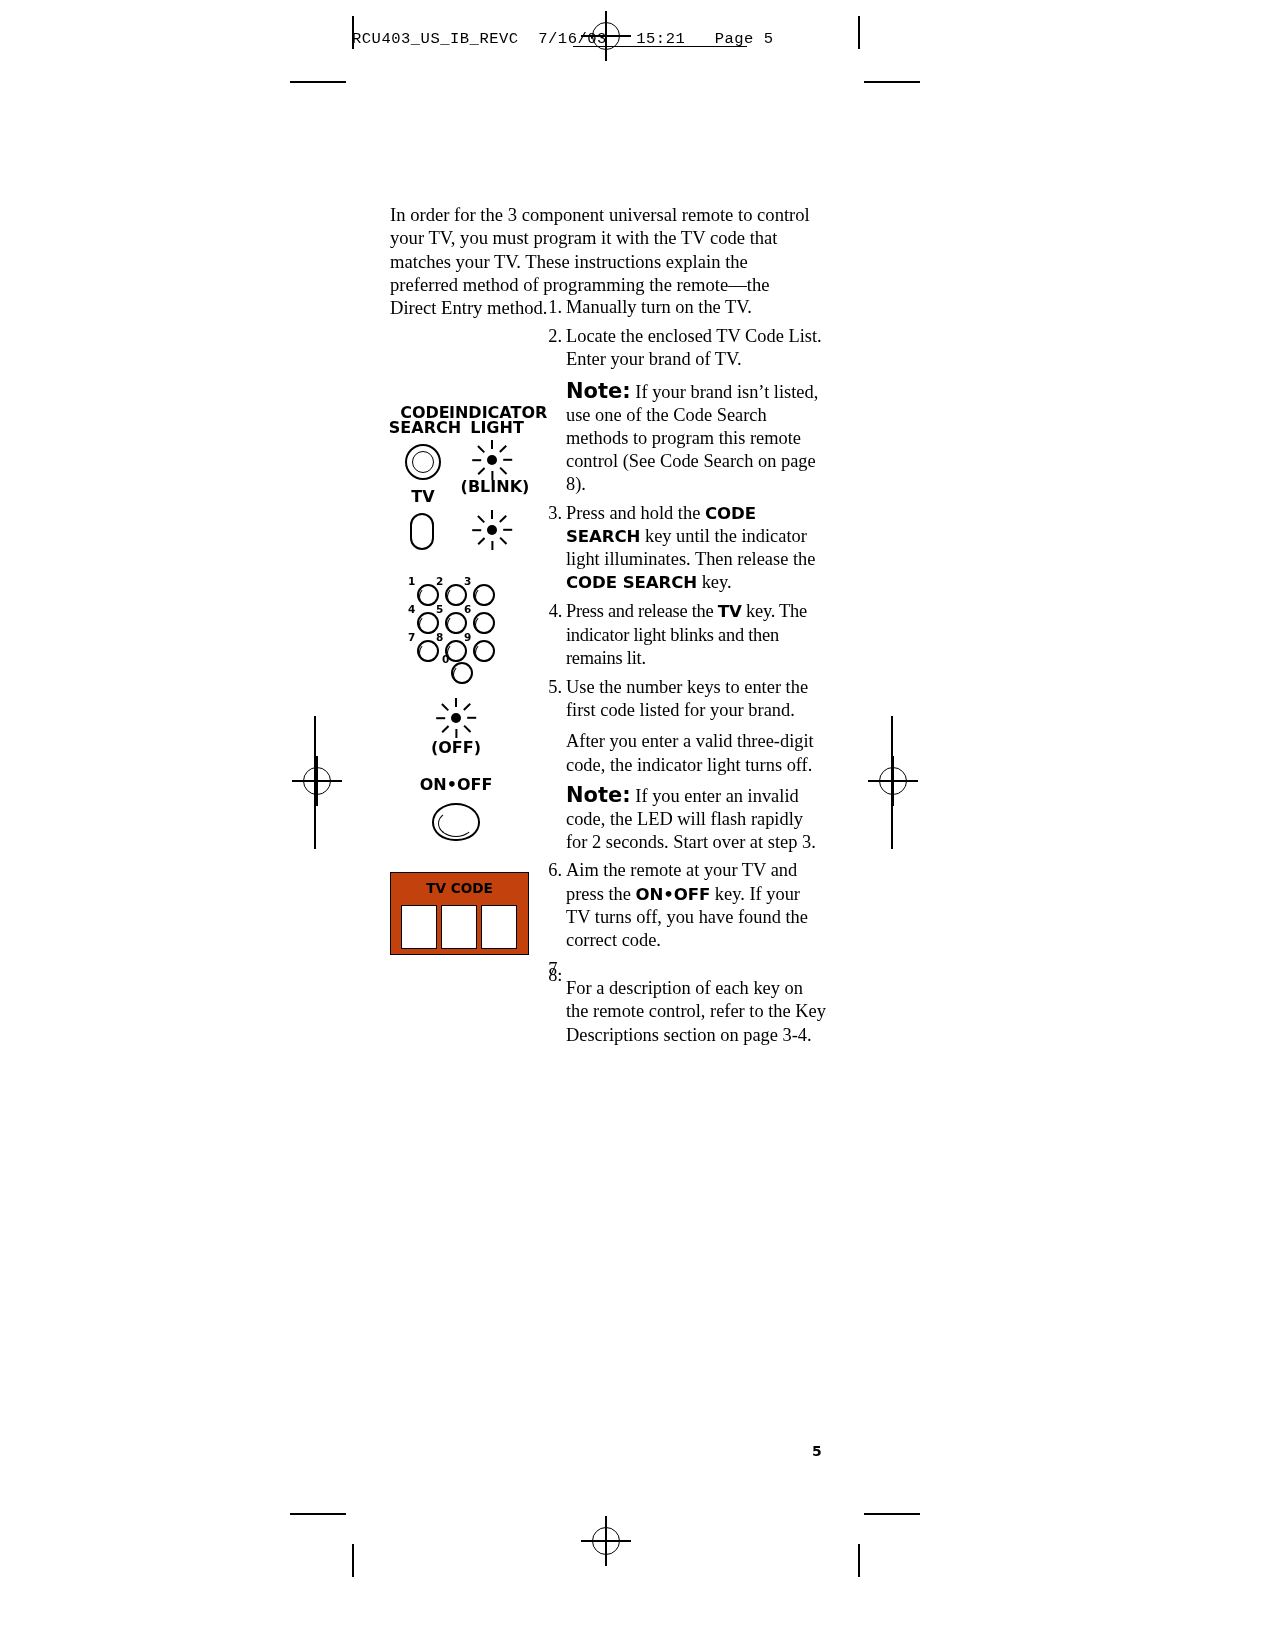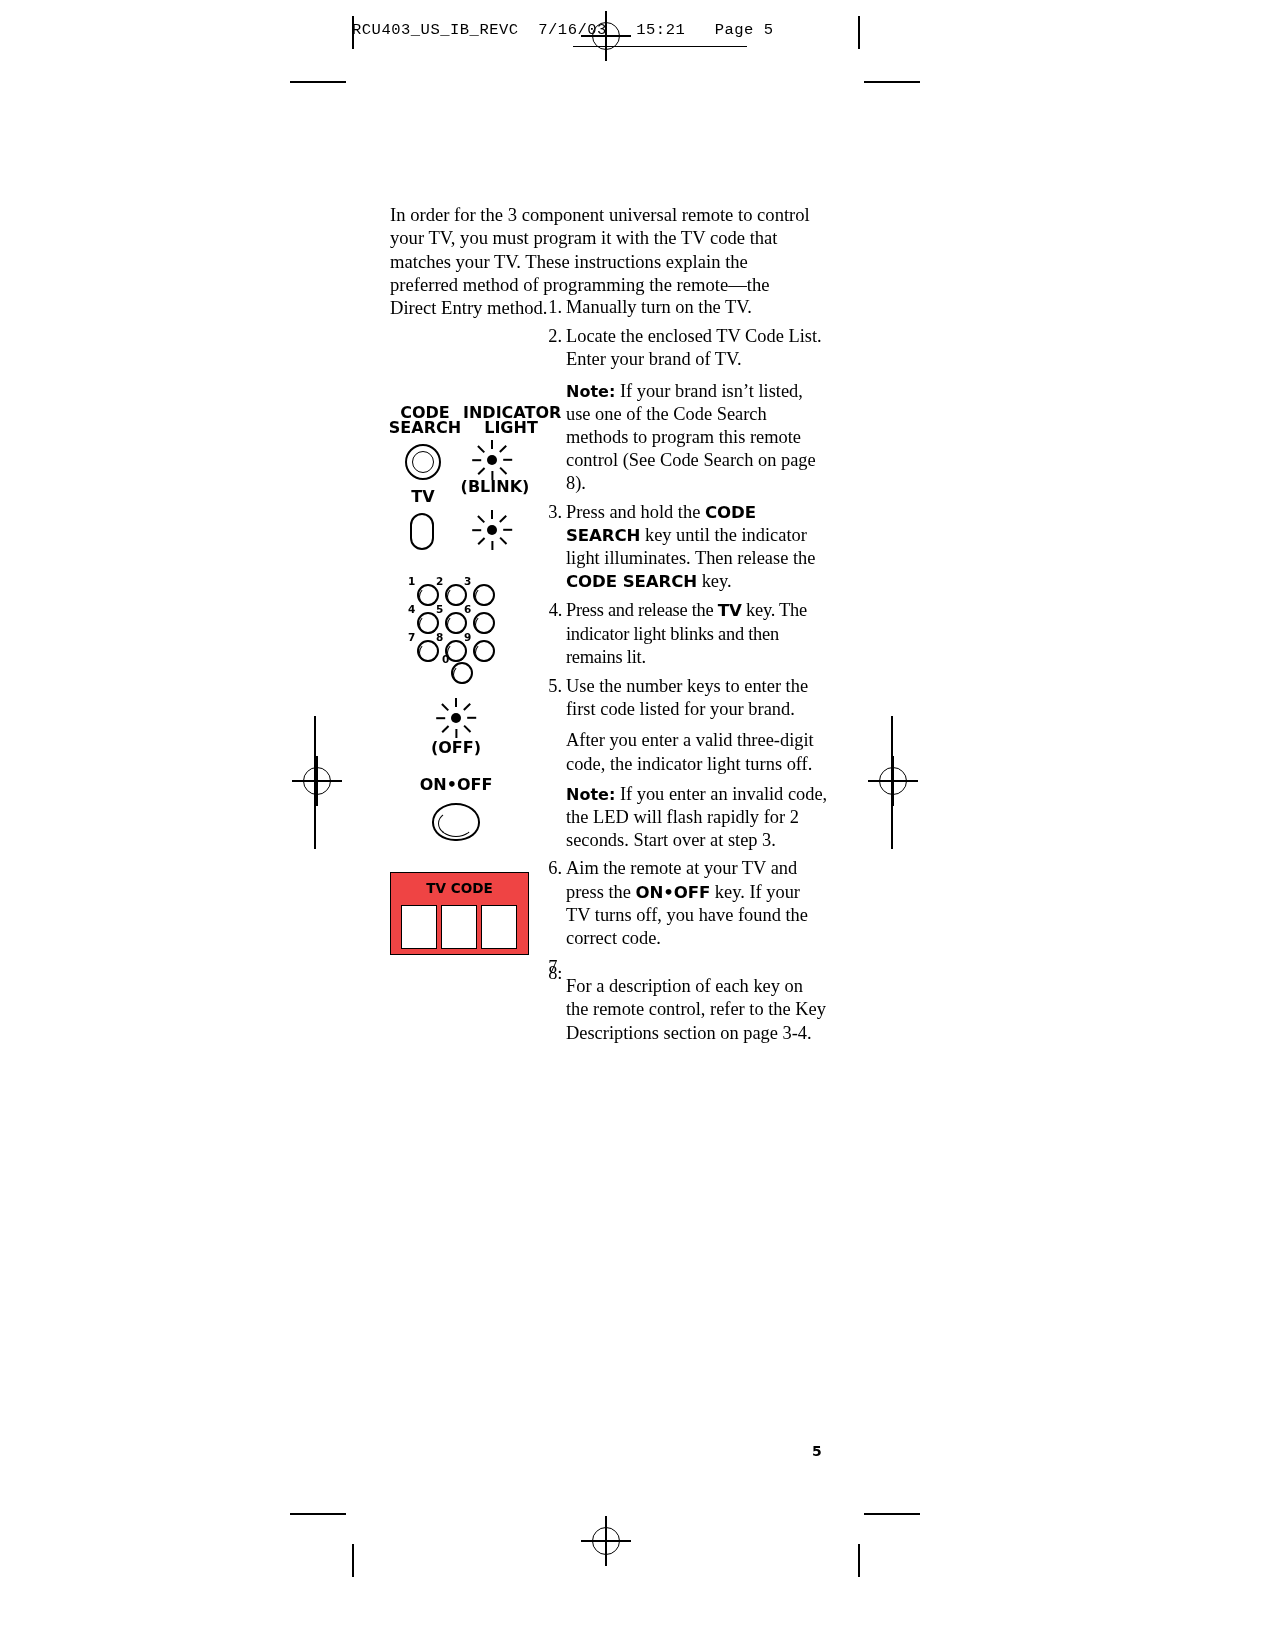--- a/index.html
+++ b/index.html
@@ -19,21 +19,21 @@
   .reg .ring{
     position:absolute;left:0;top:0;
     width:28px;height:28px;border:1.4px solid #000;border-radius:50%;
     box-sizing:border-box;
   }
   .reg .vb{position:absolute;left:13.3px;top:-11px;width:1.4px;height:50px;background:#000;}
   .reg .hb{position:absolute;top:13.3px;left:-11px;width:50px;height:1.4px;background:#000;}
 
   
   .slug{
-    position:absolute;left:352px;top:21px;
+    position:absolute;left:352px;top:30px;
     font-family:"Liberation Mono", monospace;
     font-size:15.5px;letter-spacing:.5px;white-space:pre;color:#000;
   }
   .slug-rule{position:absolute;left:352px;top:16px;width:1.6px;height:32px;background:#000;}
   .slug-underline{position:absolute;left:573px;top:46px;width:174px;height:1.4px;background:#000;}
 
   
   .titlebar{
     position:absolute;left:389px;top:115px;width:436px;height:70px;
     background:#231f1f;
@@ -57,21 +57,21 @@
     position:absolute;left:540px;top:296px;width:288px;
     font-size:18.4px;line-height:23.2px;
   }
   .step{position:relative;padding-left:26px;margin-bottom:1px;}
   .step .num{position:absolute;left:0;top:0;width:22px;text-align:right;}
   .step.tight{letter-spacing:-0.25px;}
   .note{padding-left:26px;margin-top:2px;}
   .para{padding-left:26px;margin-top:2px;}
   .gap-s{height:5px;}
   b.sans{font-family:"DejaVu Sans", sans-serif;font-weight:bold;font-size:16.6px;letter-spacing:-0.1px;}
-  b.ser{font-family:"DejaVu Sans", sans-serif;font-weight:bold;font-size:16px;}
+  b.ser{font-family:"DejaVu Sans", sans-serif;font-weight:bold;font-size:21px;}
 
   
   .diagram{position:absolute;left:385px;top:400px;width:160px;}
   .dlabel{
     font-family:"DejaVu Sans", sans-serif;
     font-weight:bold;font-size:16px;text-align:center;line-height:14.6px;
     position:absolute;
   }
 
   .ring-btn{
@@ -108,21 +108,21 @@
   }
   .onoff-btn .sh{
     position:absolute;left:4px;top:5px;width:36px;height:27px;
     border:1.8px solid #000;border-radius:50%;box-sizing:border-box;
     border-top-color:transparent;border-right-color:transparent;
   }
 
   
   .codebox{
     position:absolute;left:390px;top:872px;width:139px;height:83px;
-    background:#ef4444;border:1.6px solid #000;box-sizing:border-box;
+    background:#c2410c;border:1.6px solid #000;box-sizing:border-box;
   }
   .codebox .cap{
     position:absolute;left:0;right:0;top:7px;text-align:center;
     font-family:"DejaVu Sans", sans-serif;font-weight:bold;font-size:13.6px;
   }
   .codebox .slot{
     position:absolute;top:32px;width:36px;height:44px;
     background:#fff;border:1.5px solid #000;box-sizing:border-box;
   }
 
@@ -176,21 +176,21 @@
 
 
   <div class="intro">In order for the 3 component universal remote to control your TV, you must program it with the TV code that matches your TV. These instructions explain the preferred method of programming the remote—the Direct Entry method.</div>
 
   <div class="diagram">
 
     <div class="dlabel" style="left:-3px;top:6px;width:86px;">
       <span>CODE</span><br>
       <span>SEARCH</span>
     </div>
-    <div class="dlabel" style="left:78px;top:6px;width:96px;text-align:center;">
+    <div class="dlabel" style="left:64px;top:6px;width:96px;text-align:center;">
       <span>INDICATOR</span><br>
       <span>LIGHT</span>
     </div>
 
     <div class="ring-btn" style="left:20px;top:44px;width:36px;height:36px;">
       <div class="ring-inner" style="left:5px;top:5px;width:22px;height:22px;"></div>
     </div>
 
     <div class="burst" style="left:87px;top:40px;">
       <div class="dot"></div>

